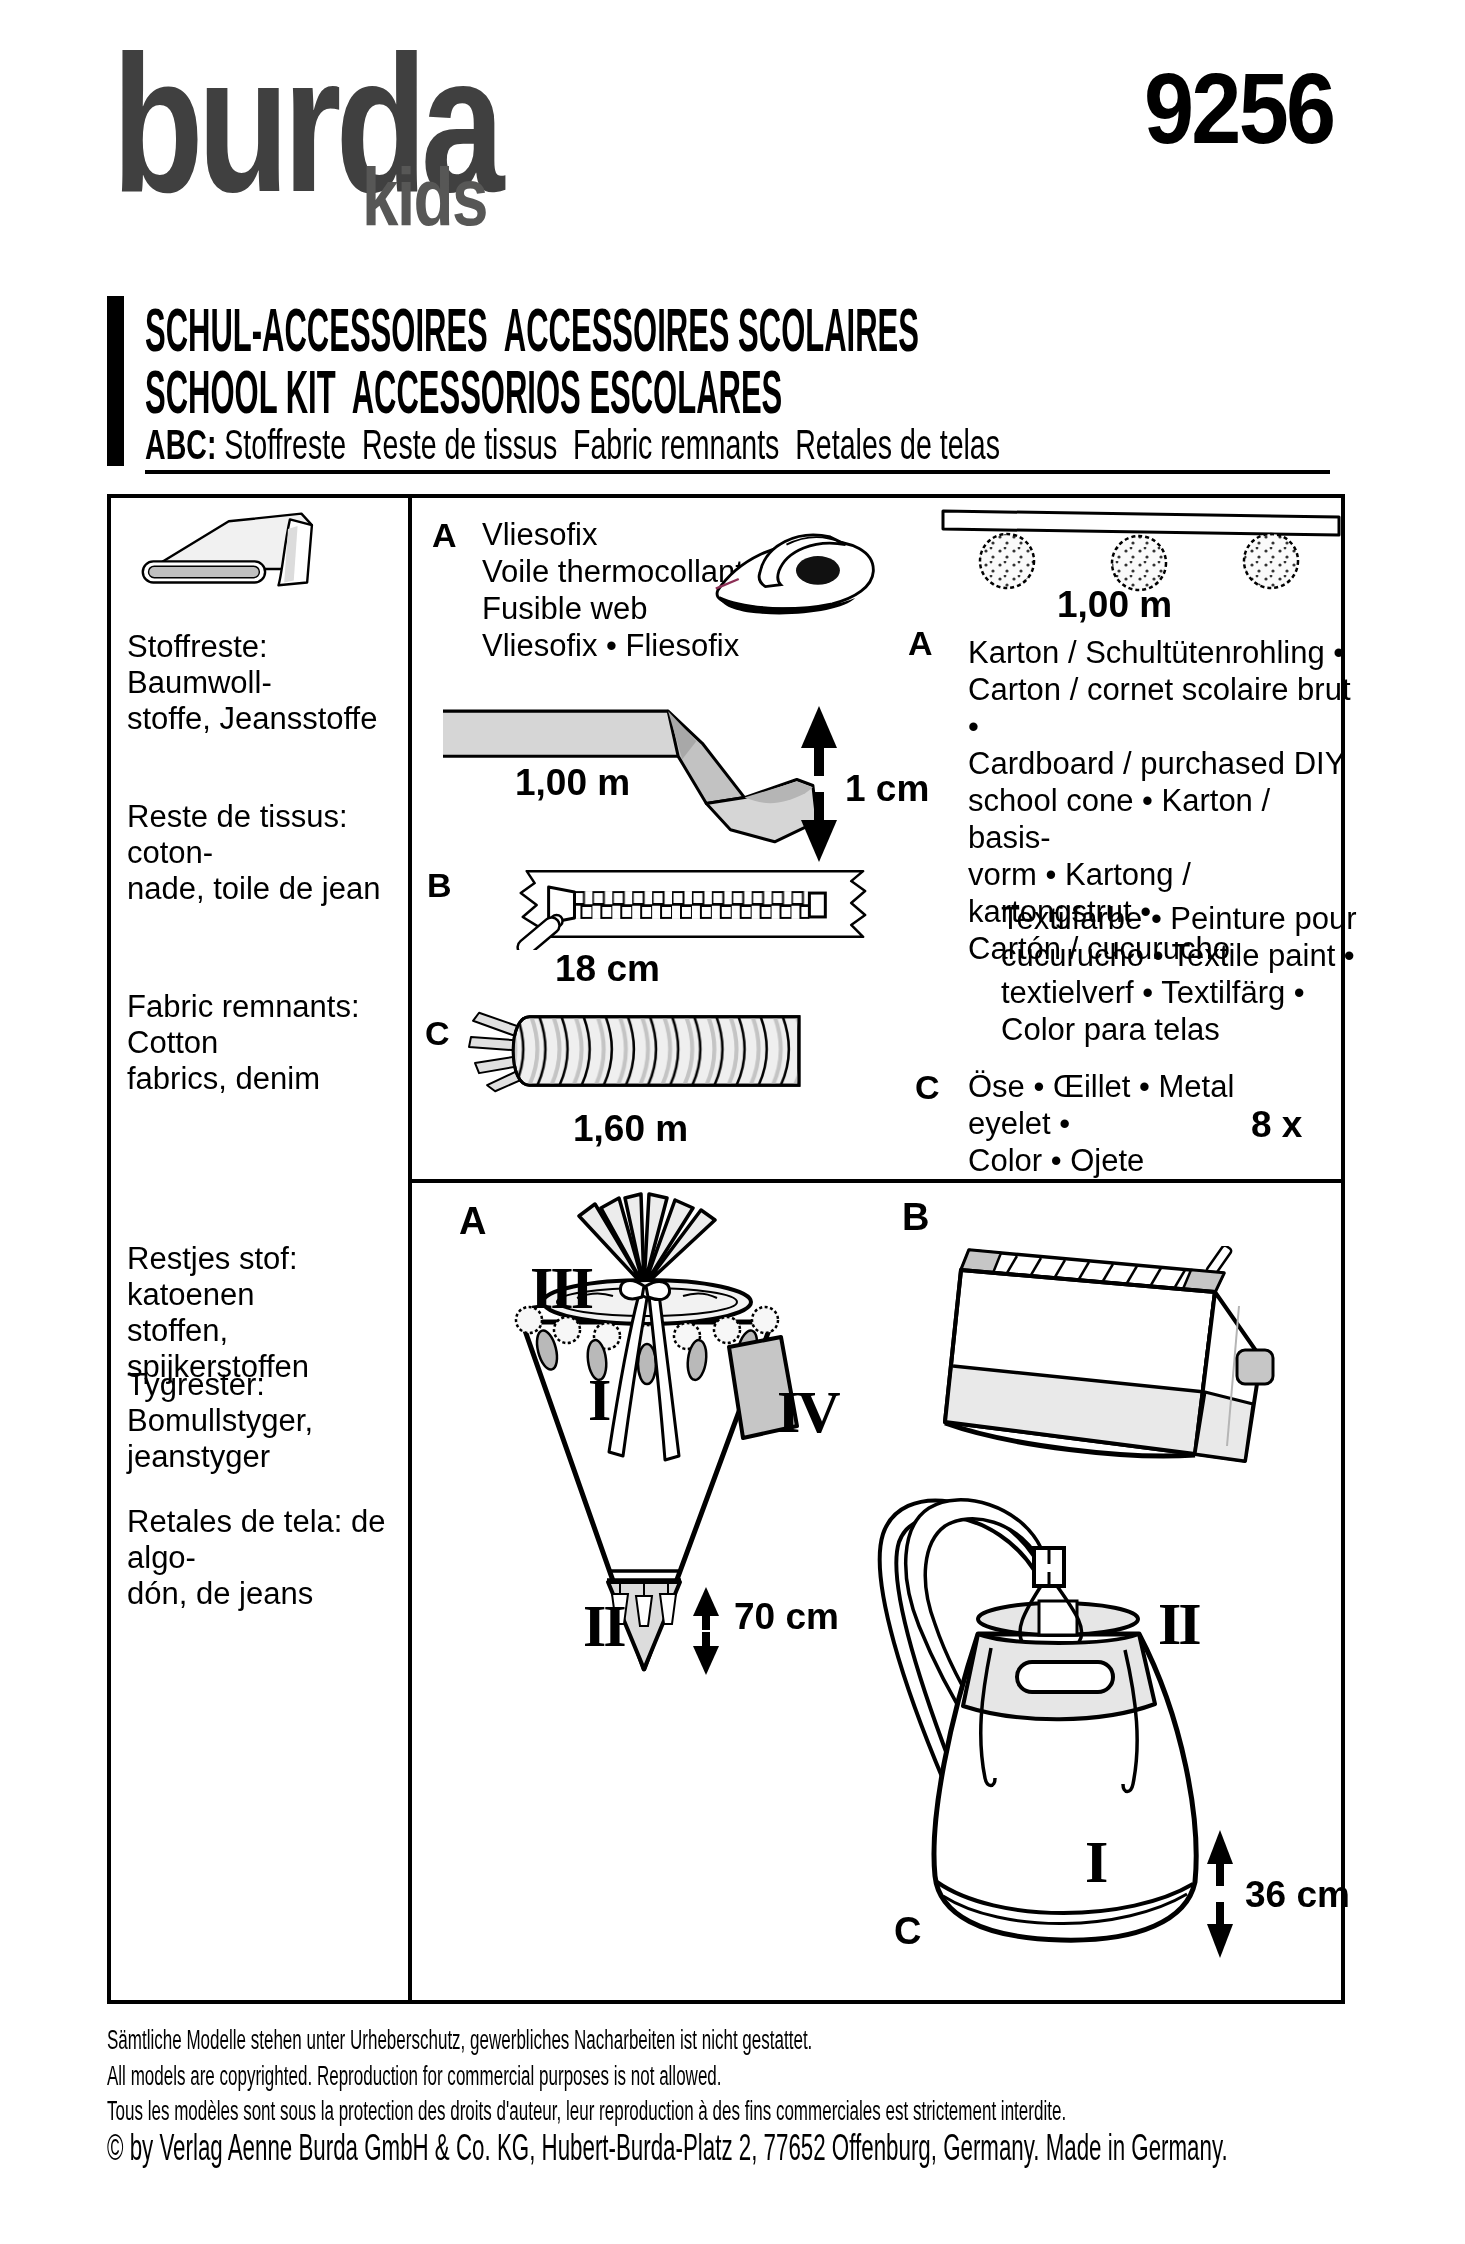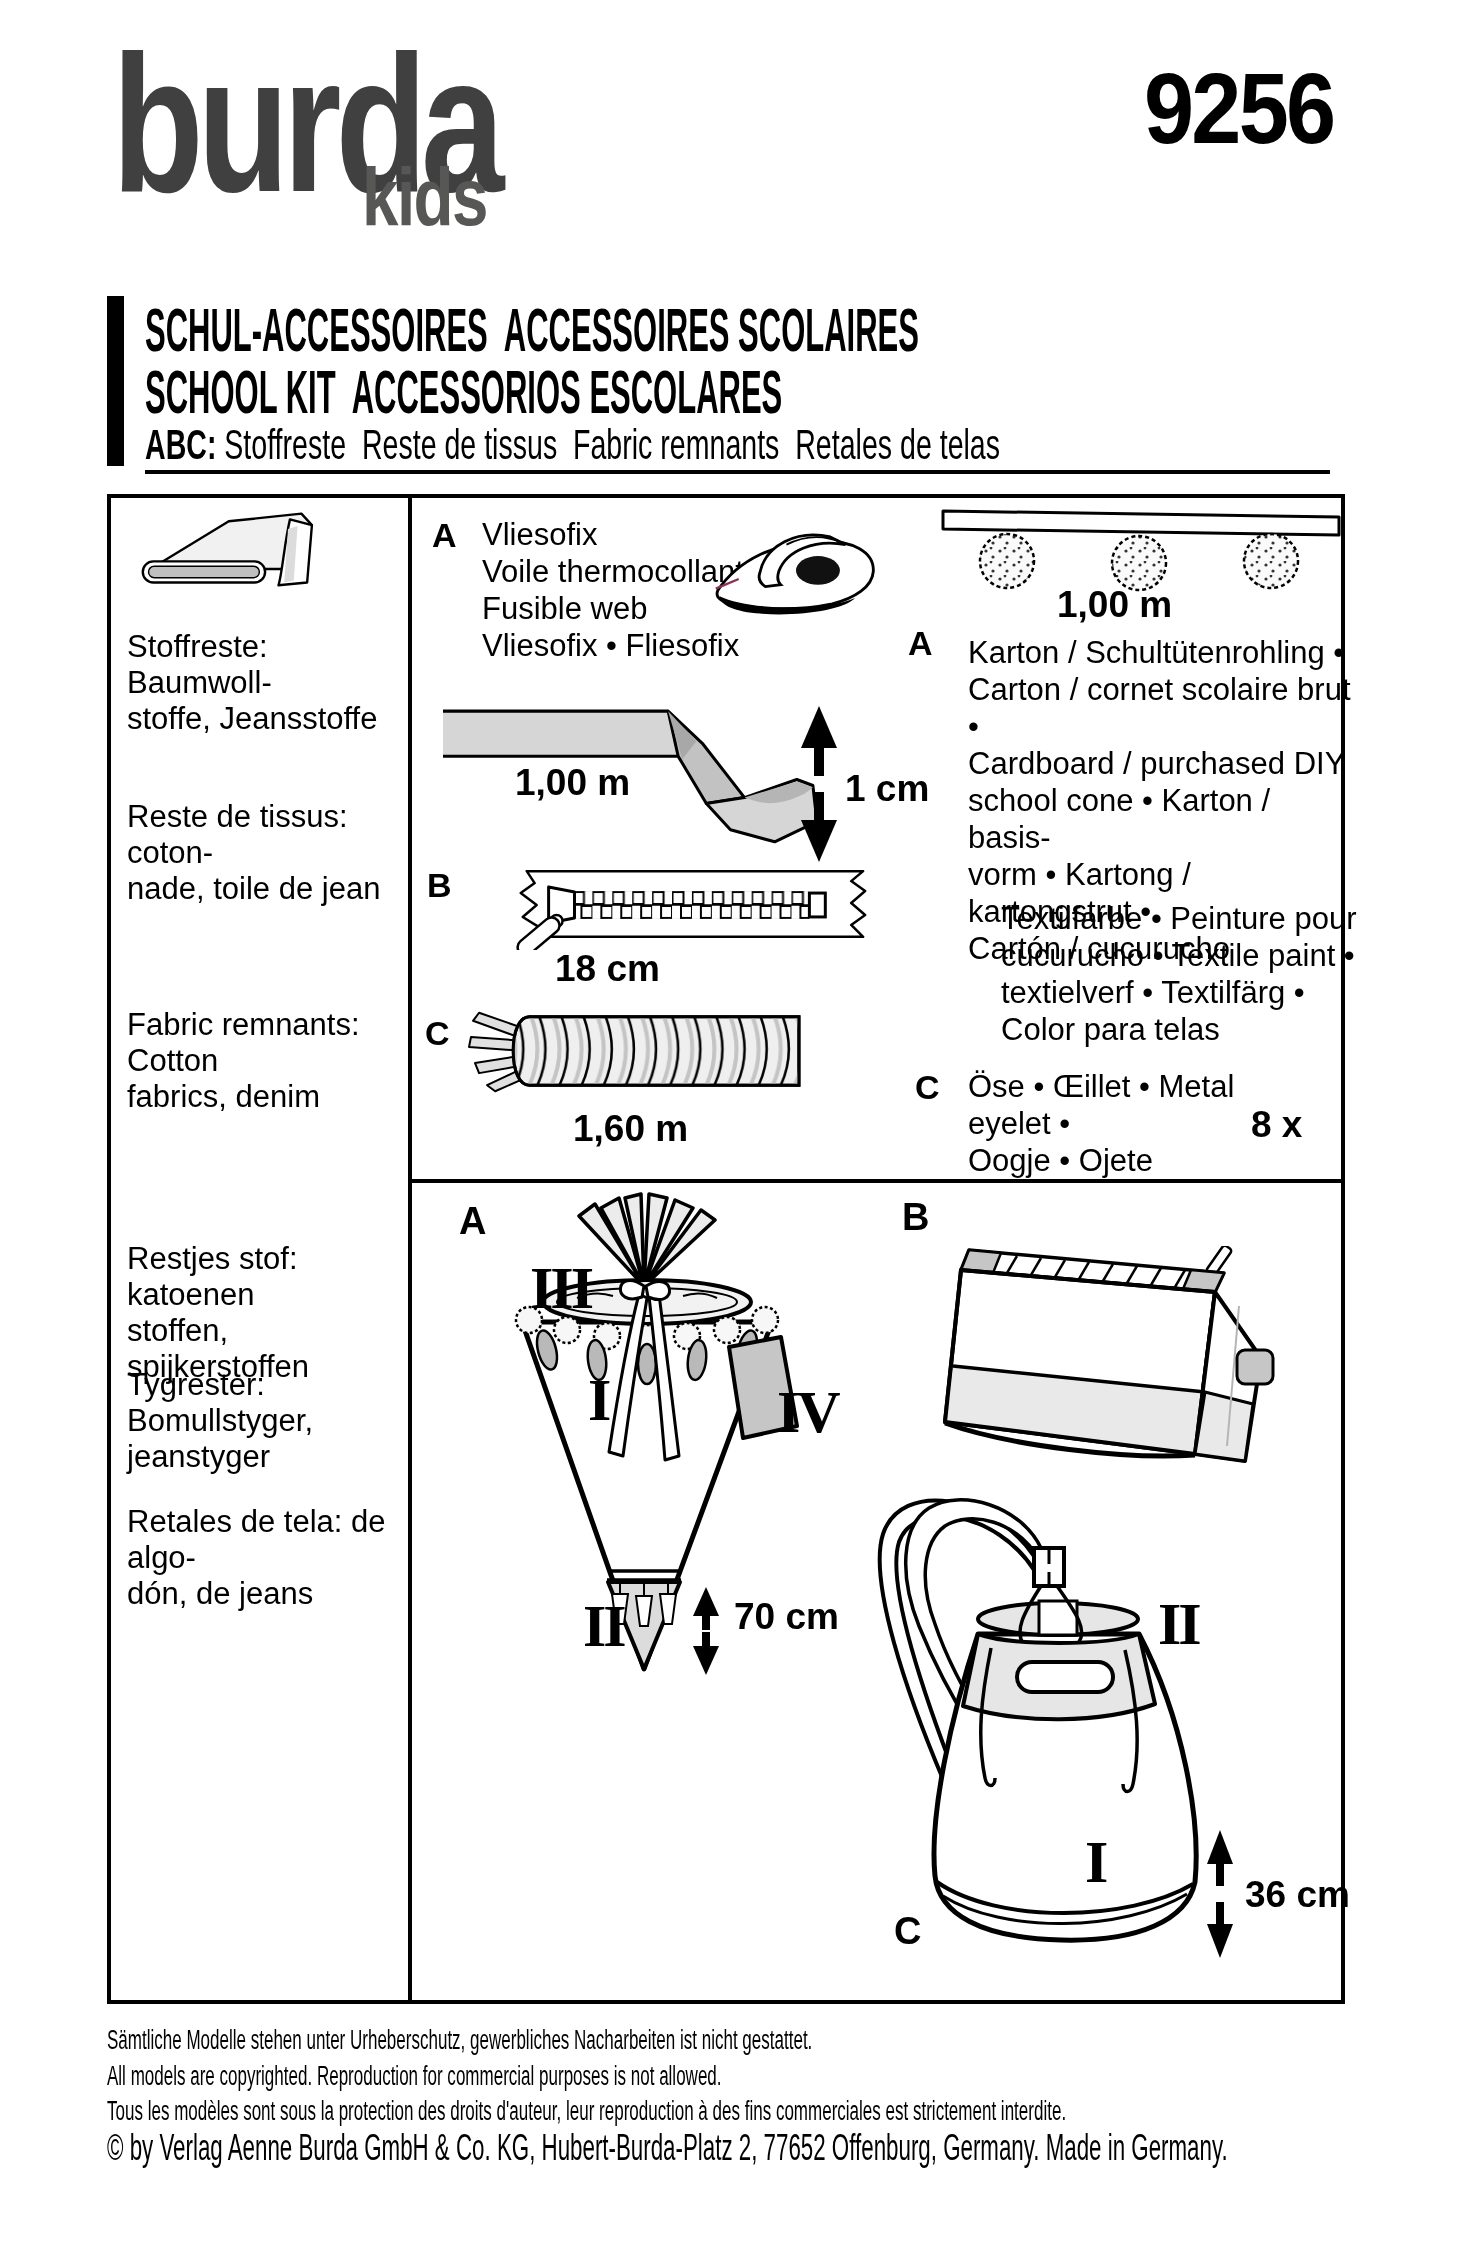--- a/index.html
+++ b/index.html
@@ -72,21 +72,21 @@
     </div>
 
     <div class="abs txt31" style="left:16px;top:131px;width:290px;">
       <div>Stoffreste: Baumwoll-</div>
       <div>stoffe, Jeansstoffe</div>
     </div>
     <div class="abs txt31" style="left:16px;top:301px;width:290px;">
       <div>Reste de tissus: coton-</div>
       <div>nade, toile de jean</div>
     </div>
-    <div class="abs txt31" style="left:16px;top:509px;width:290px;">
+    <div class="abs txt31" style="left:16px;top:491px;width:290px;">
       <div>Fabric remnants: Cotton</div>
       <div>fabrics, denim</div>
     </div>
     <div class="abs txt31" style="left:16px;top:743px;width:290px;">
       <div>Restjes stof: katoenen</div>
       <div>stoffen, spijkerstoffen</div>
     </div>
     <div class="abs txt31" style="left:16px;top:869px;width:290px;">
       <div>Tygrester: Bomullstyger,</div>
       <div>jeanstyger</div>
@@ -209,21 +209,21 @@
     <div class="abs txt31b" style="left:857px;top:402px;width:385px;margin-left:33px;">
       <div>Textilfarbe • Peinture pour</div>
       <div>cucurucho • Textile paint •</div>
       <div>textielverf • Textilfärg •</div>
       <div>Color para telas</div>
     </div>
 
     <div class="abs lab" style="left:804px;top:572px;">C</div>
     <div class="abs txt31b" style="left:857px;top:570px;width:340px;">
       <div>Öse • Œillet • Metal eyelet •</div>
-      <div>Oogje • Ojete</div>
+      <div>Color • Ojete</div>
     </div>
     <div class="abs dim" style="left:1140px;top:608px;">8 x</div>
 
     <div class="abs viewlab" style="left:348px;top:704px;">A</div>
     <div class="abs viewlab" style="left:791px;top:700px;">B</div>
 
     <div class="abs" style="left:356px;top:692px;width:580px;height:500px;">
       <svg viewBox="0 0 580 500">
         <path d="M55,132 L177,479 L305,132 Z" fill="#fff" stroke="#000" stroke-width="5" stroke-linejoin="round"></path>
 

